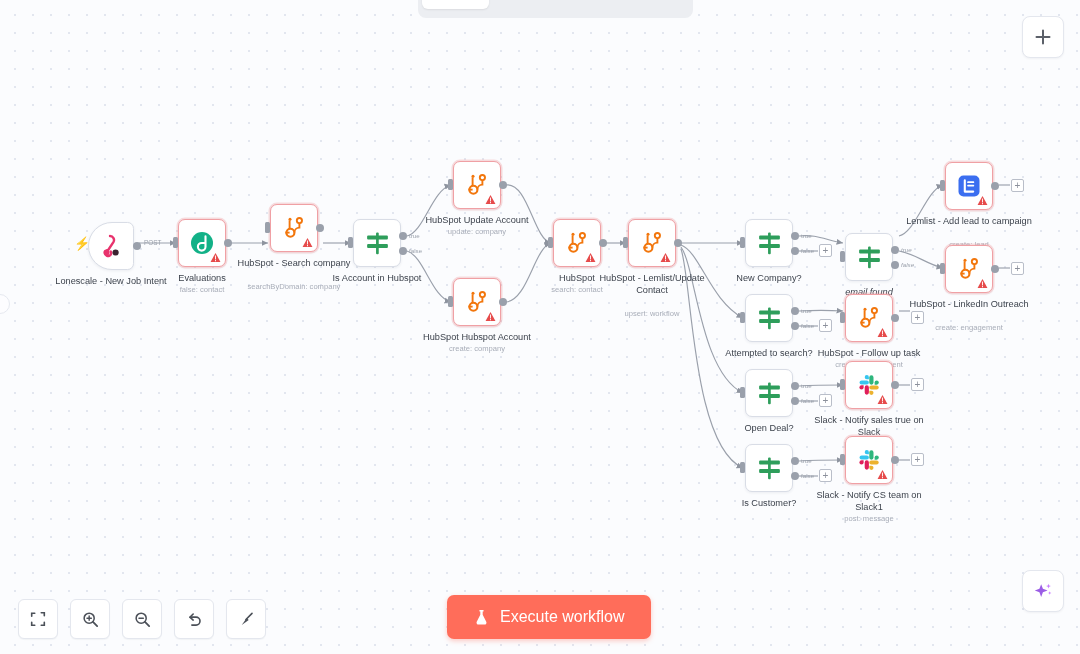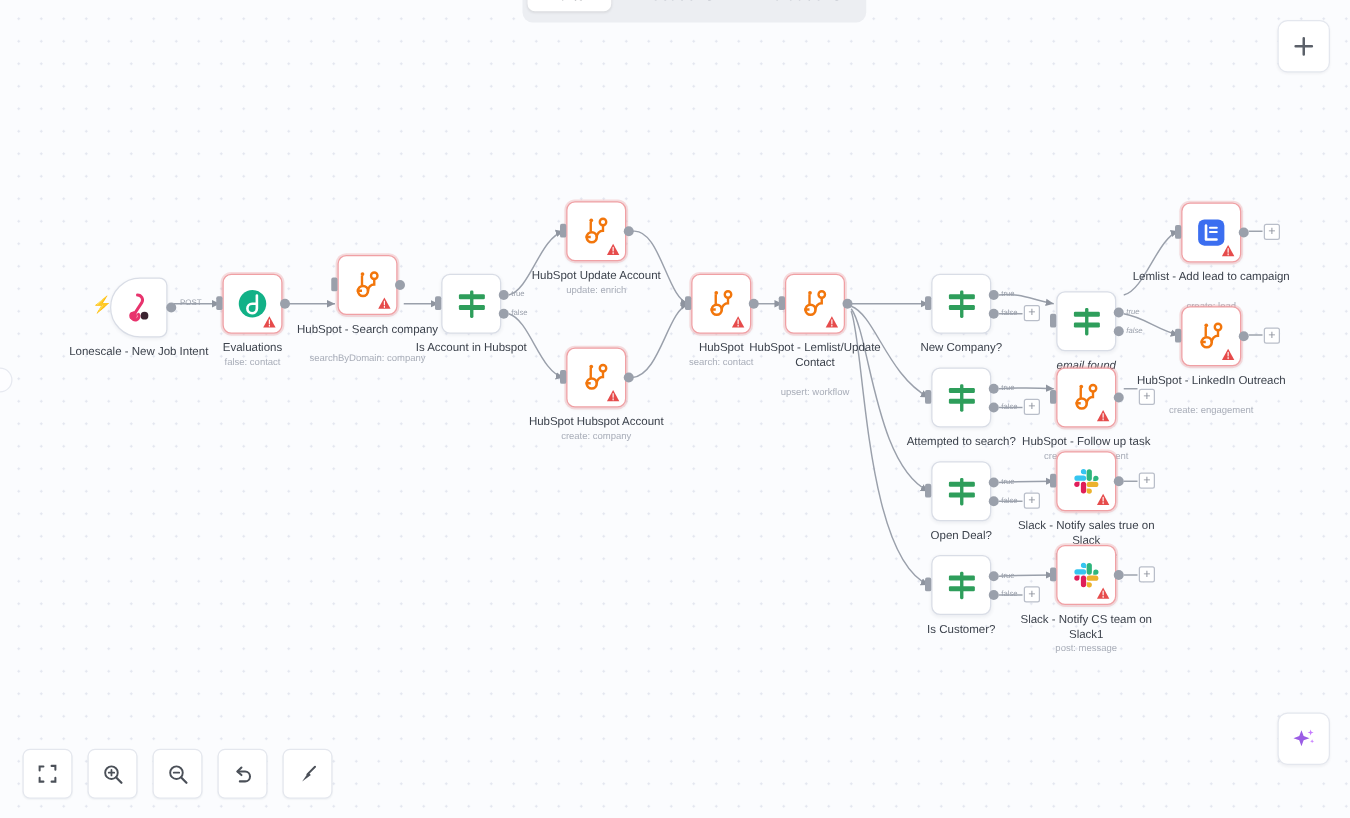--- a/index.html
+++ b/index.html
@@ -271,20 +271,26 @@
       </svg>
     </div>
     <div class="tool-btn">
       <svg width="19" height="19" viewBox="0 0 20 20">
         <path d="M15.8 3.6 L9.4 10" stroke="#4b5058" stroke-width="1.7" stroke-linecap="round"></path>
         <path d="M10.2 8.4 L5.0 15.9 L12.3 10.6 Z" fill="#4b5058"></path>
       </svg>
     </div>
   </div>
 
+  <button id="execute-workflow-button">
+    <svg width="17" height="19" viewBox="0 0 20 22">
+      <path d="M7.6 2.2h4.8v1.6h-1v4.0l4.2 8.3a2.2 2.2 0 0 1-2 3.2H6.4a2.2 2.2 0 0 1-2-3.2l4.2-8.3v-4h-1Z" fill="#ffffff"></path>
+    </svg>
+    <span>Execute workflow</span>
+  </button>
 
   <svg id="edges">
     <defs>
       <marker id="arw" markerWidth="7" markerHeight="7" refX="5.6" refY="3" orient="auto">
         <path d="M0 0.4 L5.6 3 L0 5.6 Z" fill="#8e949f"></path>
       </marker>
     </defs>
     <g fill="none" stroke="#9aa0ab" stroke-width="1.15">
 
       <path d="M139 243 H176" marker-end="url(#arw)"></path>
@@ -418,21 +424,21 @@
           <circle cx="9.4" cy="17.8" r="4.0" stroke="#f2760c" stroke-width="2.1" fill="none"></circle>
           <circle cx="9.0" cy="4.2" r="1.5" fill="#f2760c"></circle>
         </svg>
         <svg class="warn-tri" viewBox="0 0 12 12">
           <path d="M6 1 L11.4 10.8 H0.6 Z" fill="#e64b4b"></path>
           <path d="M6 4.3v3.1M6 8.8v.9" stroke="#fff" stroke-width="1" stroke-linecap="round"></path>
         </svg>
       </div>
       <div class="port" style="left:46px; top:20px;"></div>
       <div class="node-label">HubSpot Update Account</div>
-      <div class="node-sub l1">update: enrich</div>
+      <div class="node-sub l1">update: company</div>
     </div>
 
     <div class="node err" style="left:453px; top:278px;">
       <div class="port in" style="left:-5px; top:18px;"></div>
       <div class="node-box">
         <svg width="26" height="26" viewBox="0 0 26 26">
           <g stroke="#f2760c" stroke-width="1.9" fill="none">
             <circle cx="18.4" cy="5.6" r="2.6"></circle>
             <path d="M18.4 8.2 v4.4 a5 5 0 0 0 -5 5"></path>
             <path d="M8.6 17.6 h-4.2"></path>

